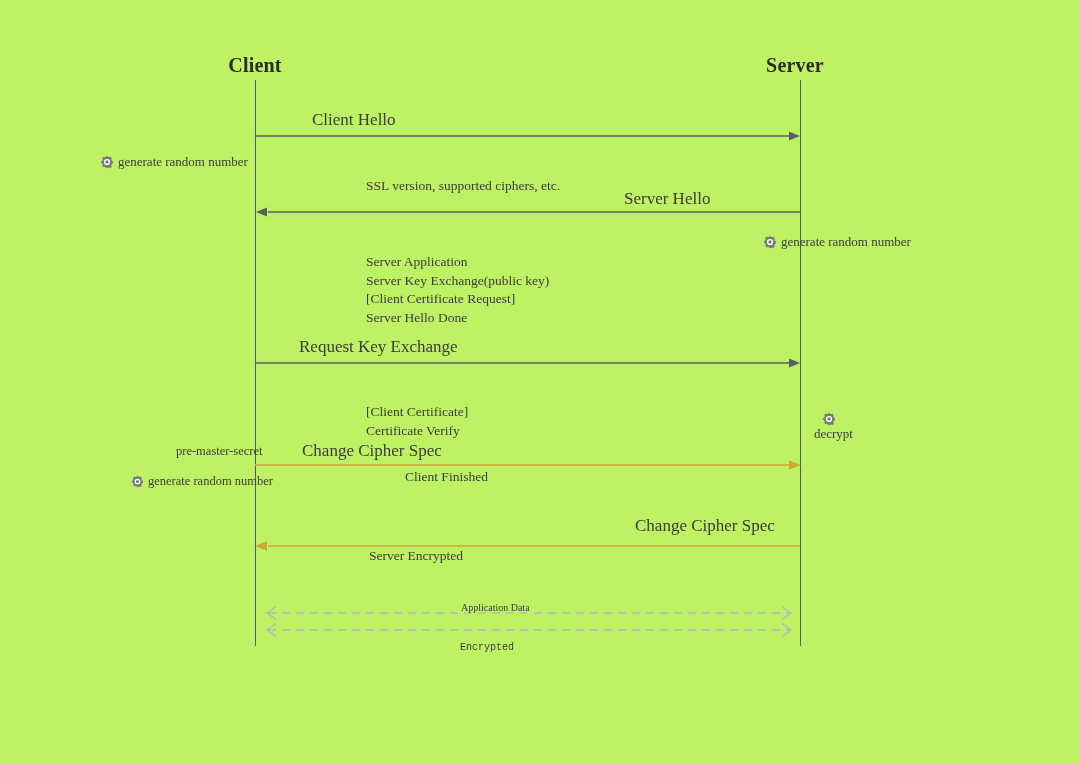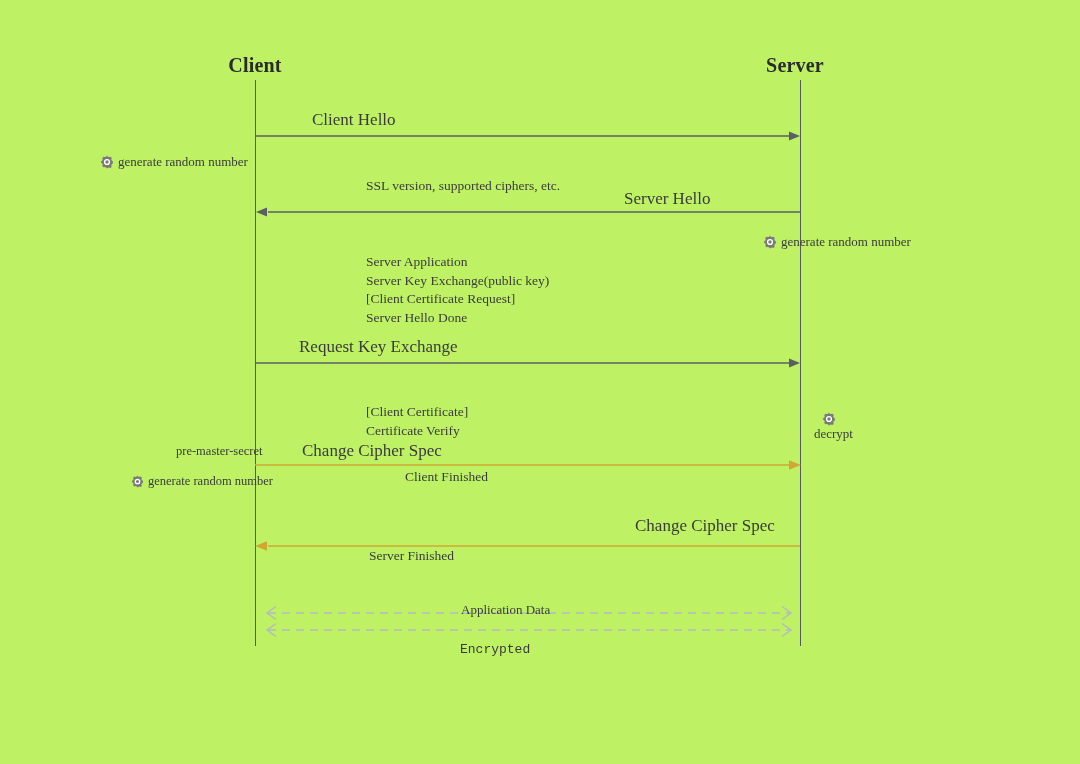--- a/index.html
+++ b/index.html
@@ -56,21 +56,21 @@
   }
   .lbl-note {
     font-size: 13px;
     color: #3b3b3b;
   }
   .lbl-note-sm {
     font-size: 12.5px;
     color: #3b3b3b;
   }
   .lbl-dash {
-    font-size: 13px;
+    font-size: 10px;
     color: #3b3b3b;
   }
   .multiline {
     position: absolute;
     font-size: 13.5px;
     line-height: 18.6px;
     color: #3b3b3b;
     white-space: nowrap;
     margin-top: 35px;
   }
@@ -191,21 +191,21 @@
 
   <div class="lbl lbl-minor" style="left:369px; top:469px;margin-left:36px;">Client Finished</div>
 
   <div class="lbl lbl-major" style="left:635px; top:515px;">Change Cipher Spec</div>
 
   <svg class="arrow-svg" style="left:249px; top:538px;" width="558" height="16">
     <line x1="19" y1="8" x2="551" y2="8" stroke="#d1a733" stroke-width="1.6"></line>
     <path d="M6 8 L18 3.2 L18 12.8 Z" fill="#d1a733"></path>
   </svg>
 
-  <div class="lbl lbl-minor" style="left:369px; top:548px;">Server Finished</div>
+  <div class="lbl lbl-minor" style="left:369px; top:548px;">Server Encrypted</div>
 
   <svg class="arrow-svg" style="left:248px; top:604px;" width="562" height="34">
 
     <line x1="20" y1="9" x2="542" y2="9" stroke="#b4b9c2" stroke-width="1.4" stroke-dasharray="8 6"></line>
     <polyline points="28,2.5 19,9 28,15.5" fill="none" stroke="#b4b9c2" stroke-width="1.4"></polyline>
     <polyline points="534,2.5 543,9 534,15.5" fill="none" stroke="#b4b9c2" stroke-width="1.4"></polyline>
 
     <line x1="20" y1="26" x2="542" y2="26" stroke="#b4b9c2" stroke-width="1.4" stroke-dasharray="8 6"></line>
     <polyline points="28,19.5 19,26 28,32.5" fill="none" stroke="#b4b9c2" stroke-width="1.4"></polyline>
     <polyline points="534,19.5 543,26 534,32.5" fill="none" stroke="#b4b9c2" stroke-width="1.4"></polyline>

